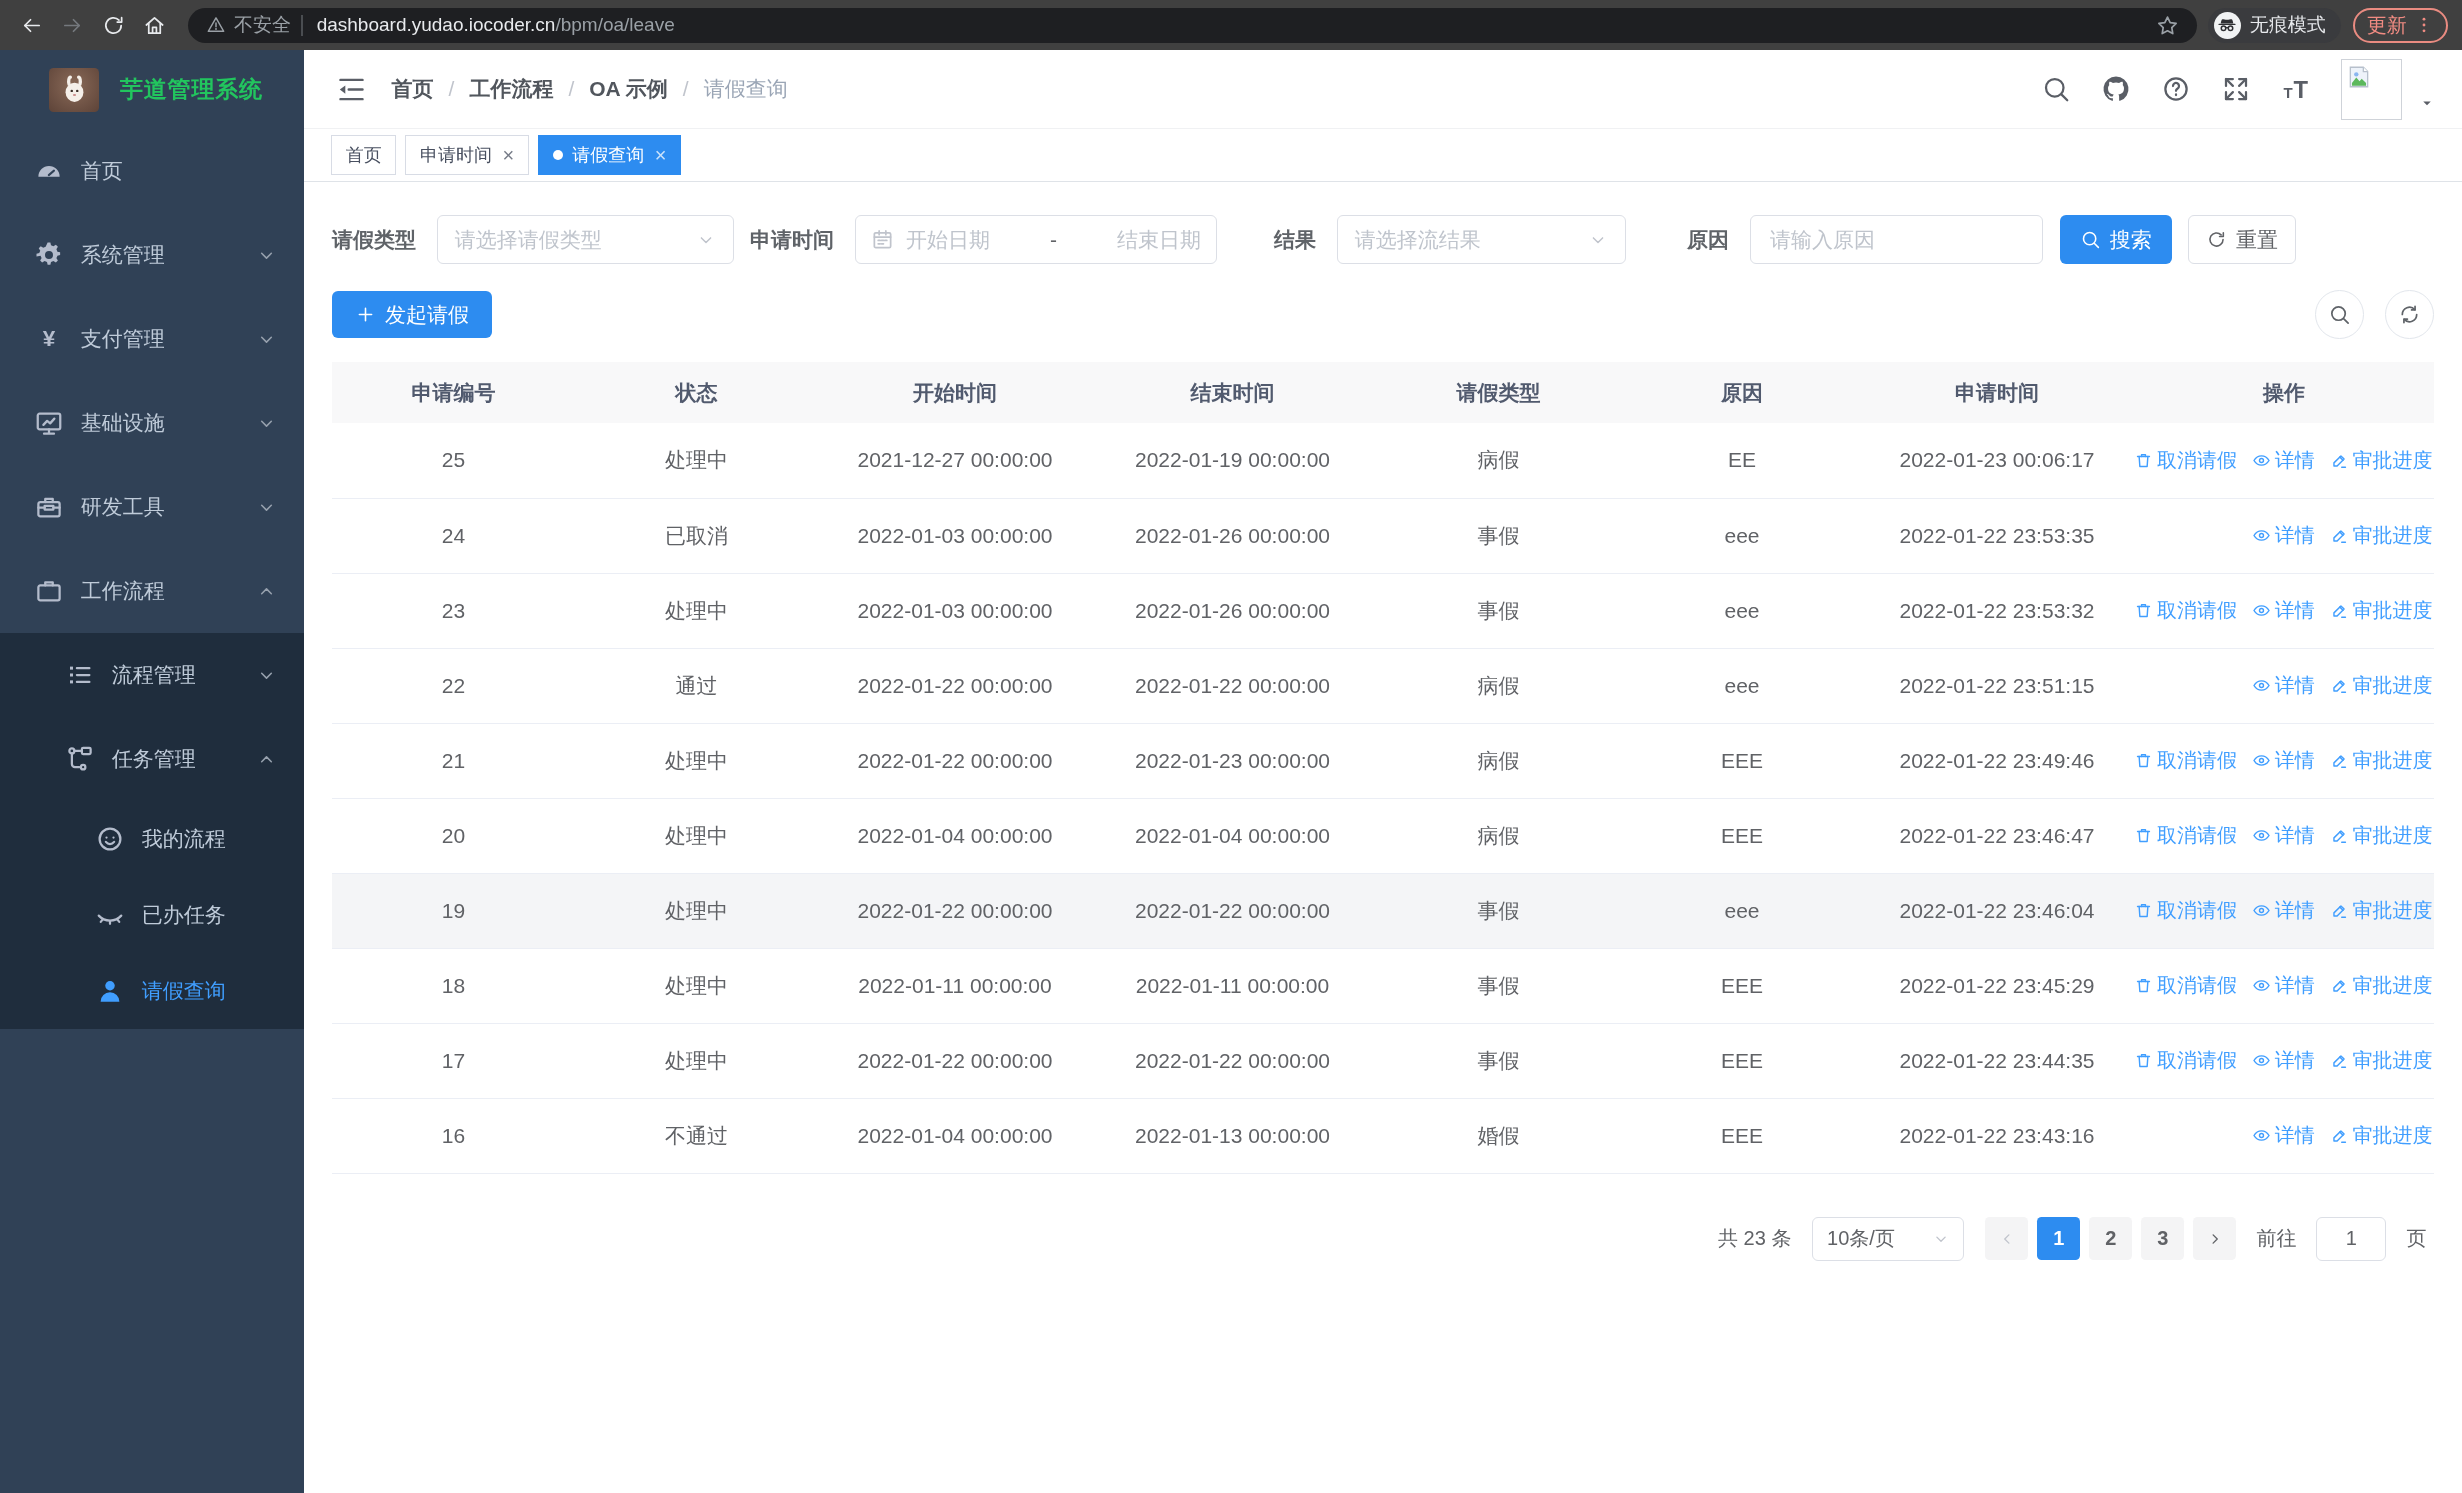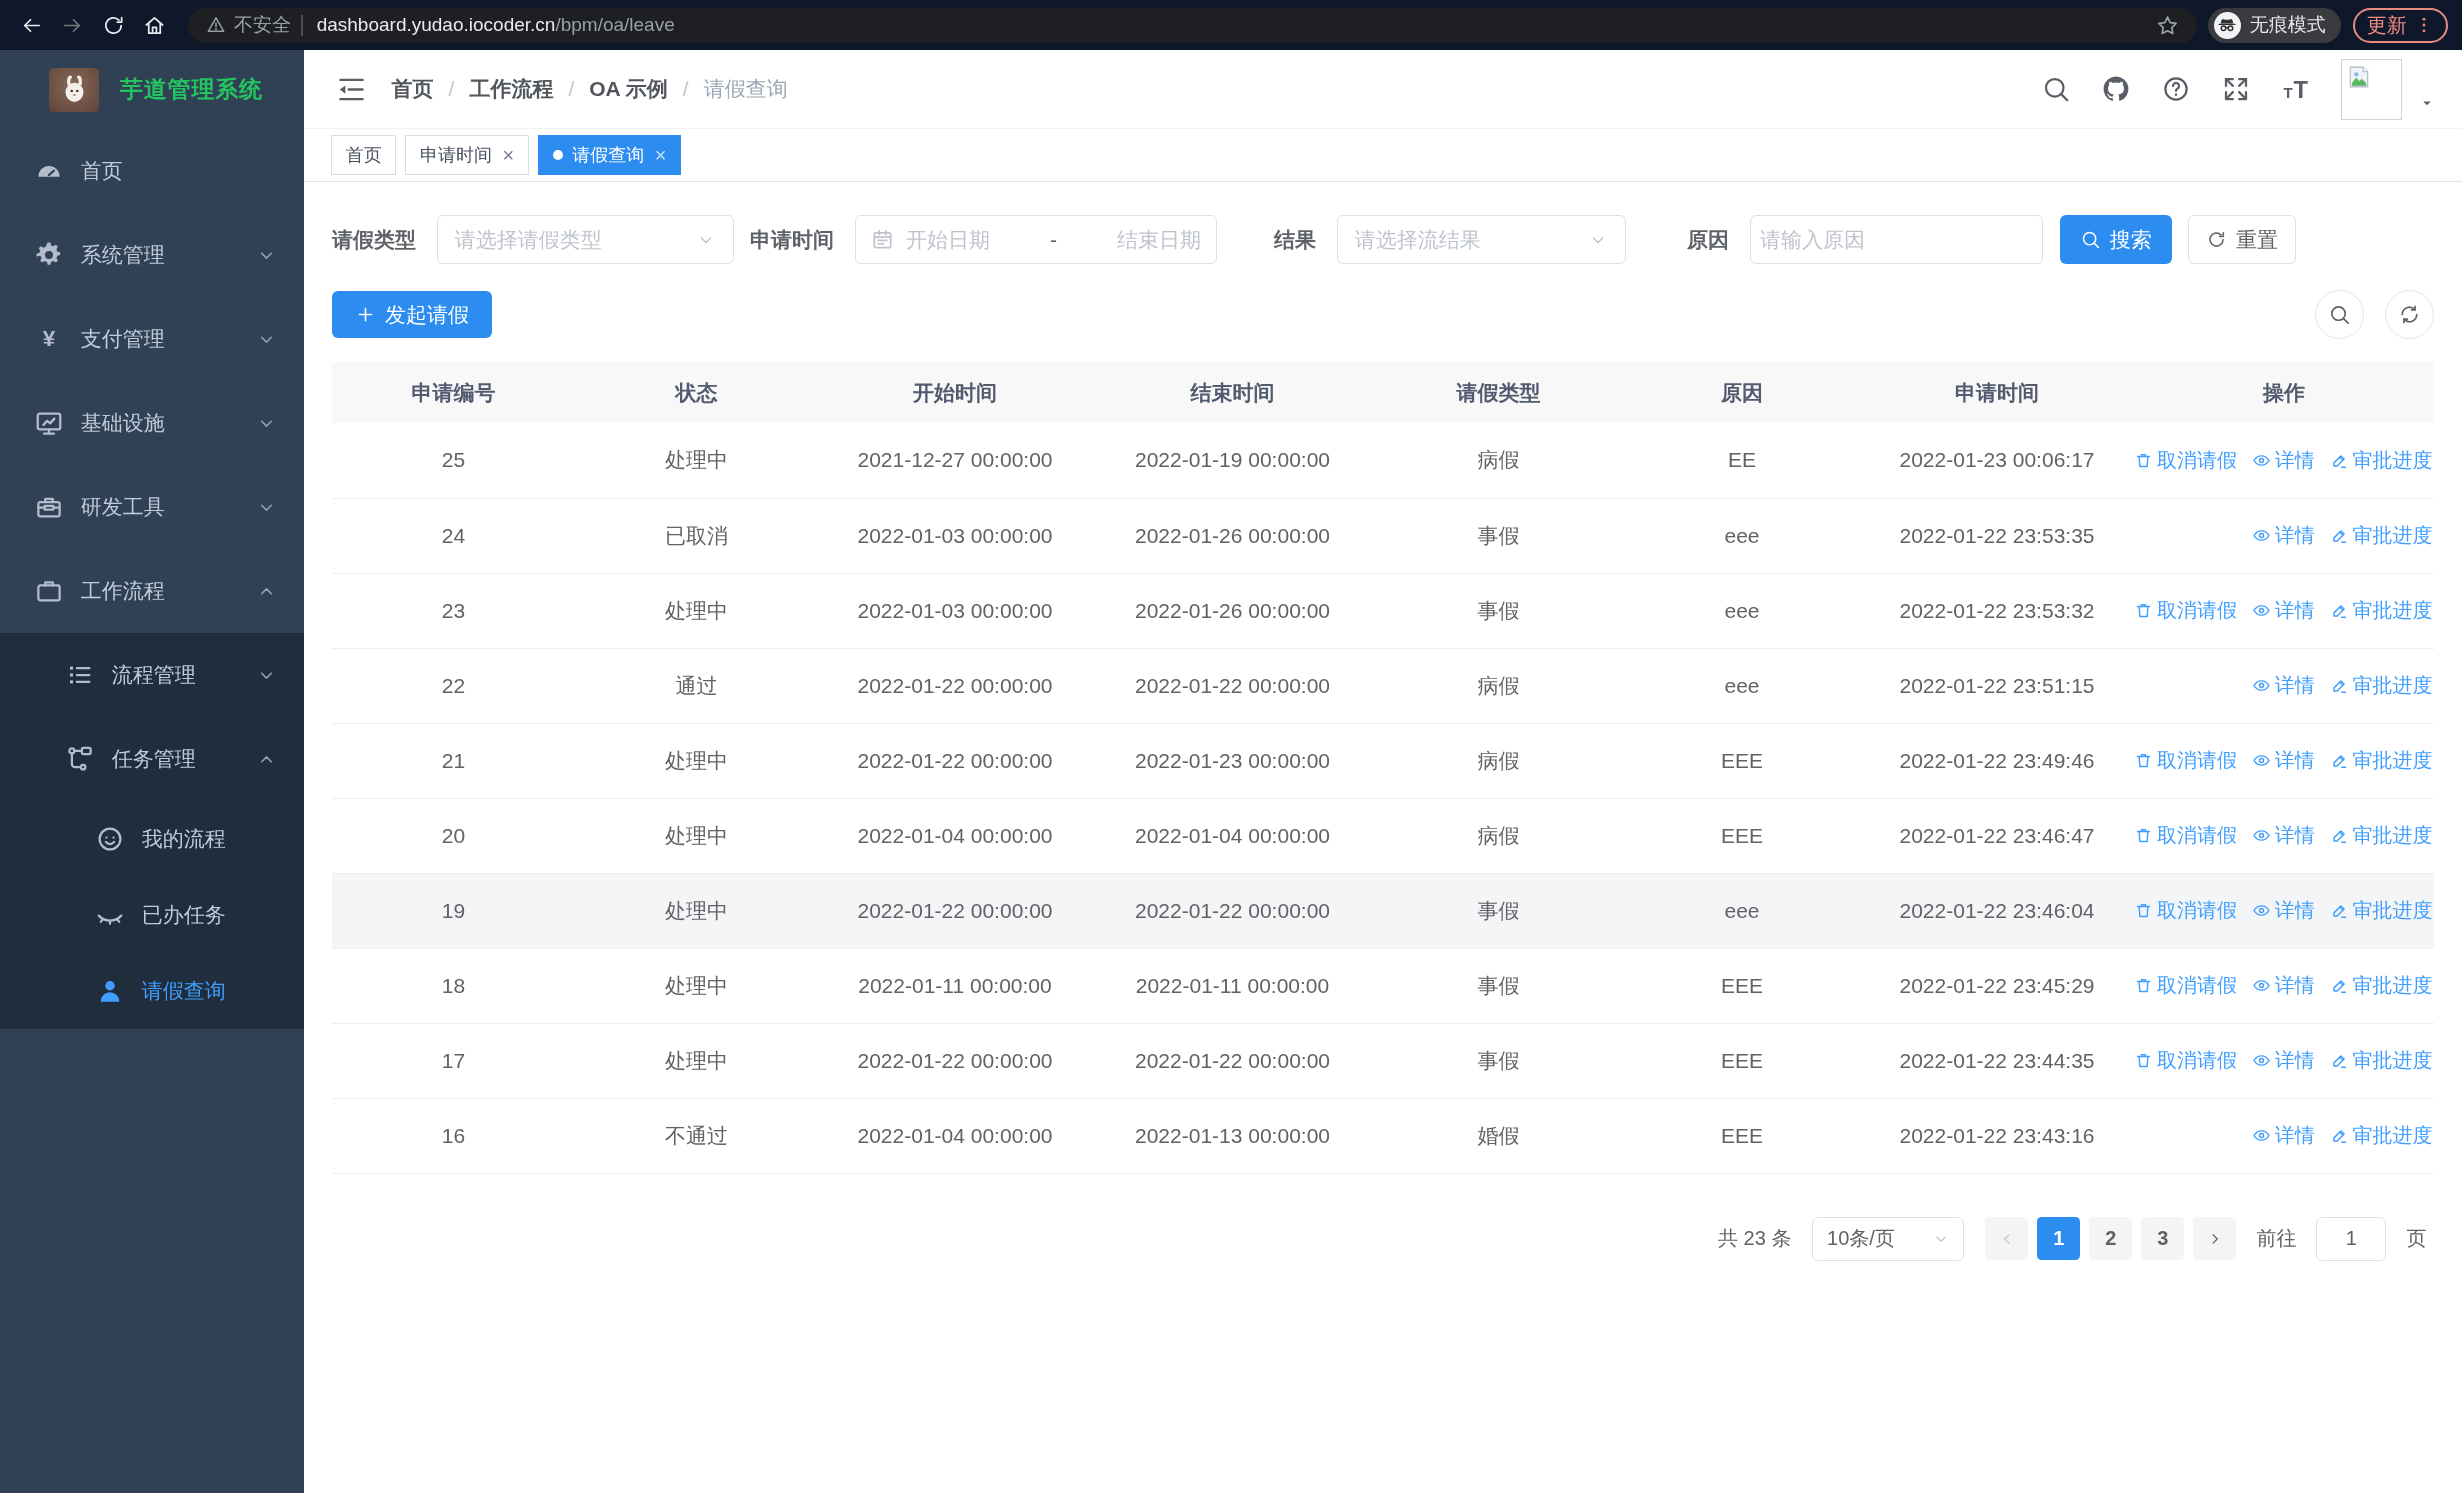--- a/index.html
+++ b/index.html
@@ -1,21 +1,21 @@
 <!DOCTYPE html>
 <html style="font-size:12px"><head>
 <meta charset="utf-8">
 <style>
   *{box-sizing:border-box;margin:0;padding:0}
   html,body{width:2462px;height:1494px}
   body{font-family:"Liberation Sans","DejaVu Sans",sans-serif;background:#fff;overflow:hidden;position:relative}
   svg{display:block}
 
   
-  .chrome{height:50px;background:#0f172a;display:flex;align-items:center;padding:0 13.7px}
+  .chrome{height:50px;background:#404040;display:flex;align-items:center;padding:0 13.7px}
   .nav-ico{width:35px;height:35px;display:flex;align-items:center;justify-content:center;color:#e8eaed;margin-right:6px;border-radius:50%;cursor:pointer}
   .nav-ico svg{width:23px;height:23px}
   .nav-ico.dim{color:#75797e}
   .url-pill{flex:1;height:35px;background:#1e1f22;border-radius:18px;display:flex;align-items:center;padding:0 18px;margin:0 10.6px;color:#9aa0a6;font-size:19px}
   .url-pill .w-ico svg{width:20px;height:20px}
   .url-sec{margin:0 10.6px 0 7.6px}
   .url-div{width:1.5px;height:21px;background:#4a4d51;margin-right:13.7px}
   .url-host{color:#e8eaed}
   .url-path{color:#9aa0a6}
   .url-star{margin-left:auto;color:#9aa0a6}
@@ -78,21 +78,21 @@
   .sel{height:49px;border:1.5px solid #dcdfe6;border-radius:6px;background:#fff;display:flex;align-items:center;padding:0 16.7px;color:#bfc4cc;cursor:pointer}
   .sel .chev{margin-left:auto;color:#c0c4cc}
   .sel .chev svg{width:20px;height:20px}
   .w-type{width:297px}
   .w-result{width:289px}
   .date-range{width:362px;height:49px;border:1.5px solid #dcdfe6;border-radius:6px;display:flex;align-items:center;padding:16px 15px;color:#bfc4cc;cursor:text}
   .date-range .dr-ico{color:#c0c4cc;margin-right:12px}
   .date-range .dr-ico svg{width:23px;height:23px}
   .dr-sp{flex:1}
   .dr-sep{color:#606266}
-  .reason-input{width:293px;height:49px;border:1.5px solid #dcdfe6;border-radius:6px;padding:0 9px;font-size:21px;color:#606266;outline:none;font-family:inherit}
+  .reason-input{width:293px;height:49px;border:1.5px solid #dcdfe6;border-radius:6px;padding:0 19px;font-size:21px;color:#606266;outline:none;font-family:inherit}
   .reason-input::placeholder{color:#bfc4cc}
   .btn{height:49px;border-radius:6px;font-size:21px;display:inline-flex;align-items:center;justify-content:center;gap:9px;cursor:pointer;border:none;font-family:inherit;white-space:nowrap}
   .btn svg{width:21px;height:21px}
   .btn-primary{background:#2d8cf0;color:#fff;padding:0 20px}
   .btn-plain{background:#fff;border:1.5px solid #dcdfe6;color:#606266;padding:0 16.7px}
   .ml21{margin-left:16px}.ml75{margin-left:57px}.ml80{margin-left:61px}.ml22{margin-left:16.7px}
 
   .toolbar{margin-top:26px;display:flex;align-items:center}
   .btn-create{height:47px;padding:0 23px}
   .tool-circles{margin-left:auto;display:flex;gap:21px}

